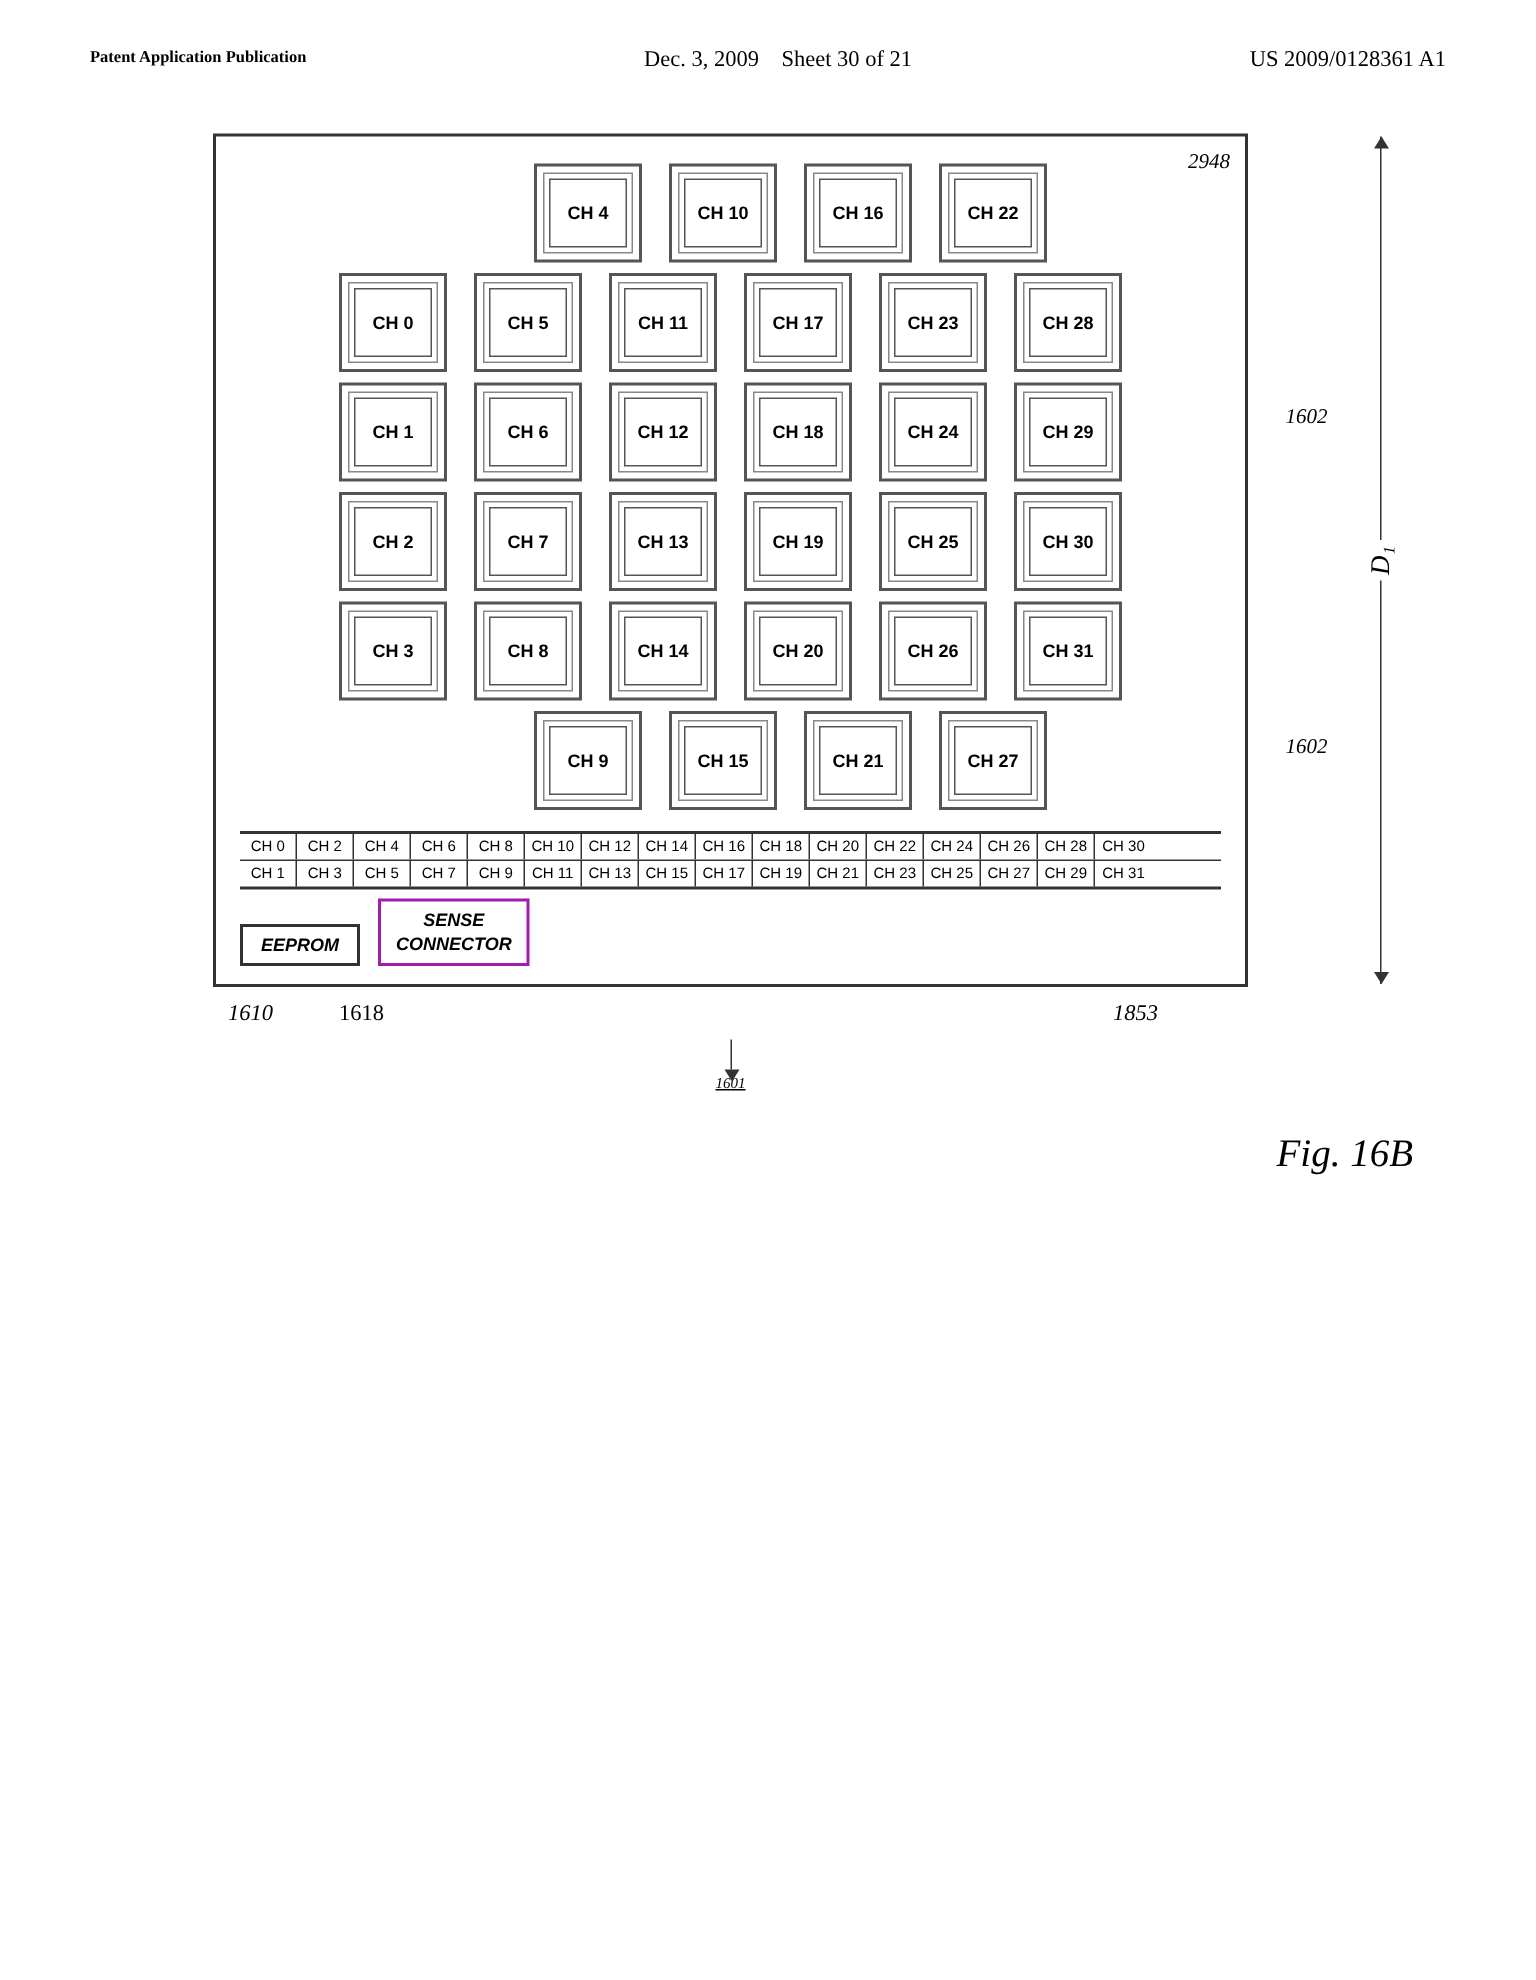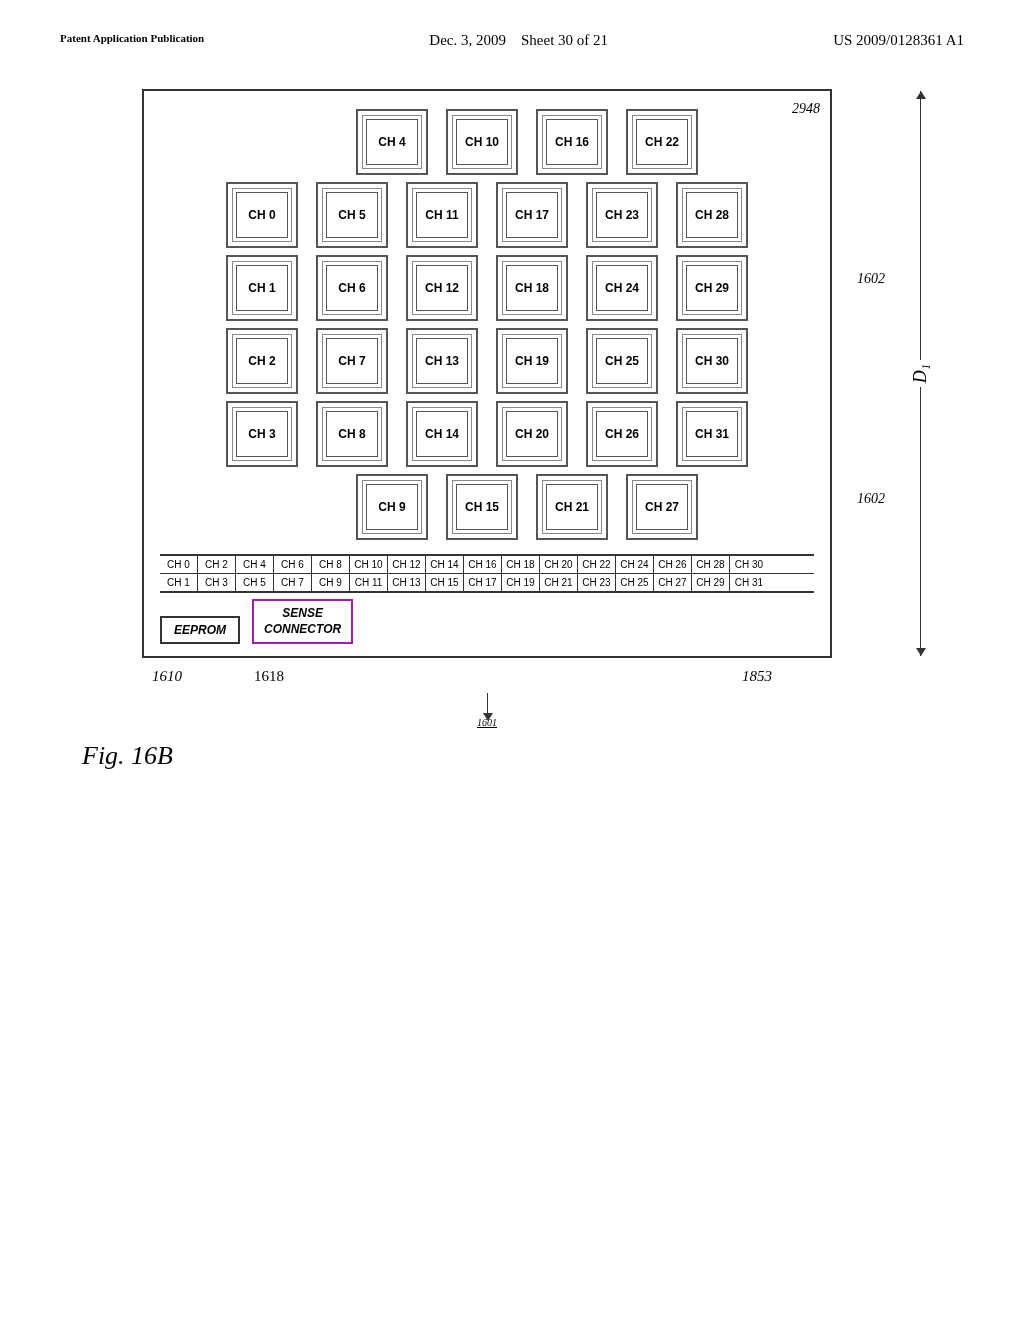--- a/index.html
+++ b/index.html
@@ -317,36 +317,36 @@
             <div style="position:absolute;top:0;left:-4px;border-bottom:8px solid #333;border-left:5px solid transparent;border-right:5px solid transparent;"></div>
           </div>
           <div style="font-style:italic;font-size:18px;padding:4px 0;writing-mode:vertical-rl;text-orientation:mixed;transform:rotate(180deg);">D₁</div>
           <div style="width:1px;flex:1;background:#333;position:relative;">
             <div style="position:absolute;bottom:0;left:-4px;border-top:8px solid #333;border-left:5px solid transparent;border-right:5px solid transparent;"></div>
           </div>
         </div>
 
       </div>
 
-      <div style="display:flex;justify-content:flex-start;gap:72px;padding:10px 0 0 10px;">
+      <div style="display:flex;justify-content:flex-start;gap:44px;padding:10px 0 0 10px;">
         <div style="font-style:italic;font-size:15px;">1610</div>
         <div style="font-size:15px;">1618</div>
         <div style="flex:1;"></div>
         <div style="font-style:italic;font-size:15px;margin-right:60px;">1853</div>
       </div>
 
       <div style="text-align:center;margin-top:8px;">
         <div style="display:inline-block;text-align:center;">
           <div style="width:1px;height:20px;background:#333;margin:0 auto;position:relative;">
             <div style="position:absolute;bottom:-8px;left:-4px;border-top:8px solid #333;border-left:5px solid transparent;border-right:5px solid transparent;"></div>
           </div>
           <div style="font-style:italic;font-size:10px;margin-top:4px;text-decoration:underline;">1601</div>
         </div>
       </div>
 
     </div>
 
     <div style="width:110px;"></div>
   </div>
 
-  <div class="fig-caption" style="margin-top:11px;font-size:26px;font-style:italic;text-align:left;">Fig. 16B</div>
+  <div class="fig-caption" style="margin-top:24px;font-size:26px;font-style:italic;text-align:right;">Fig. 16B</div>
 
 </div>
 
 </body></html>

